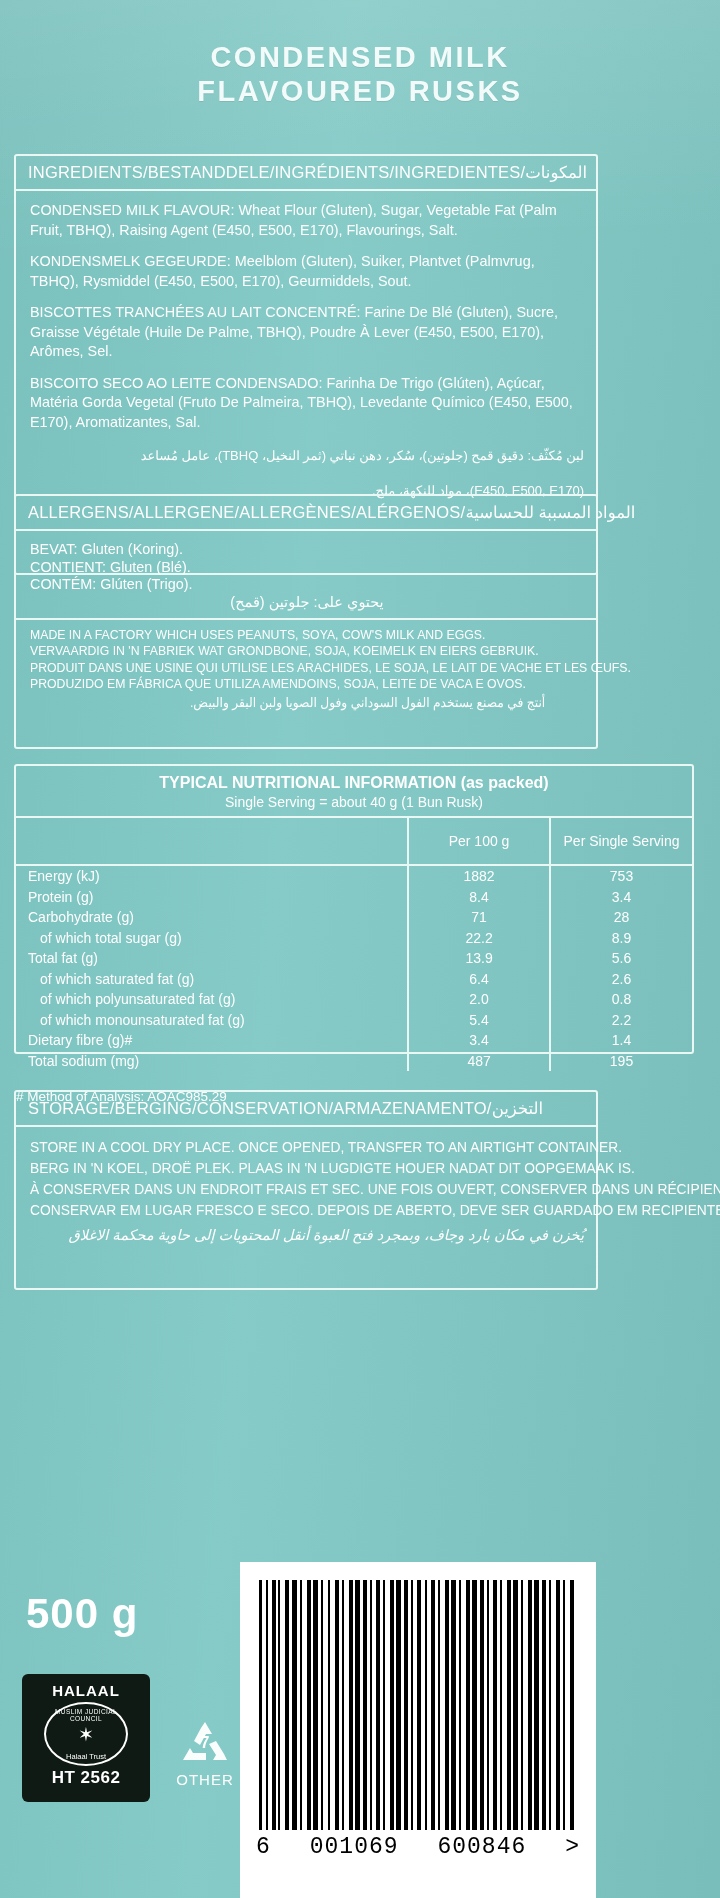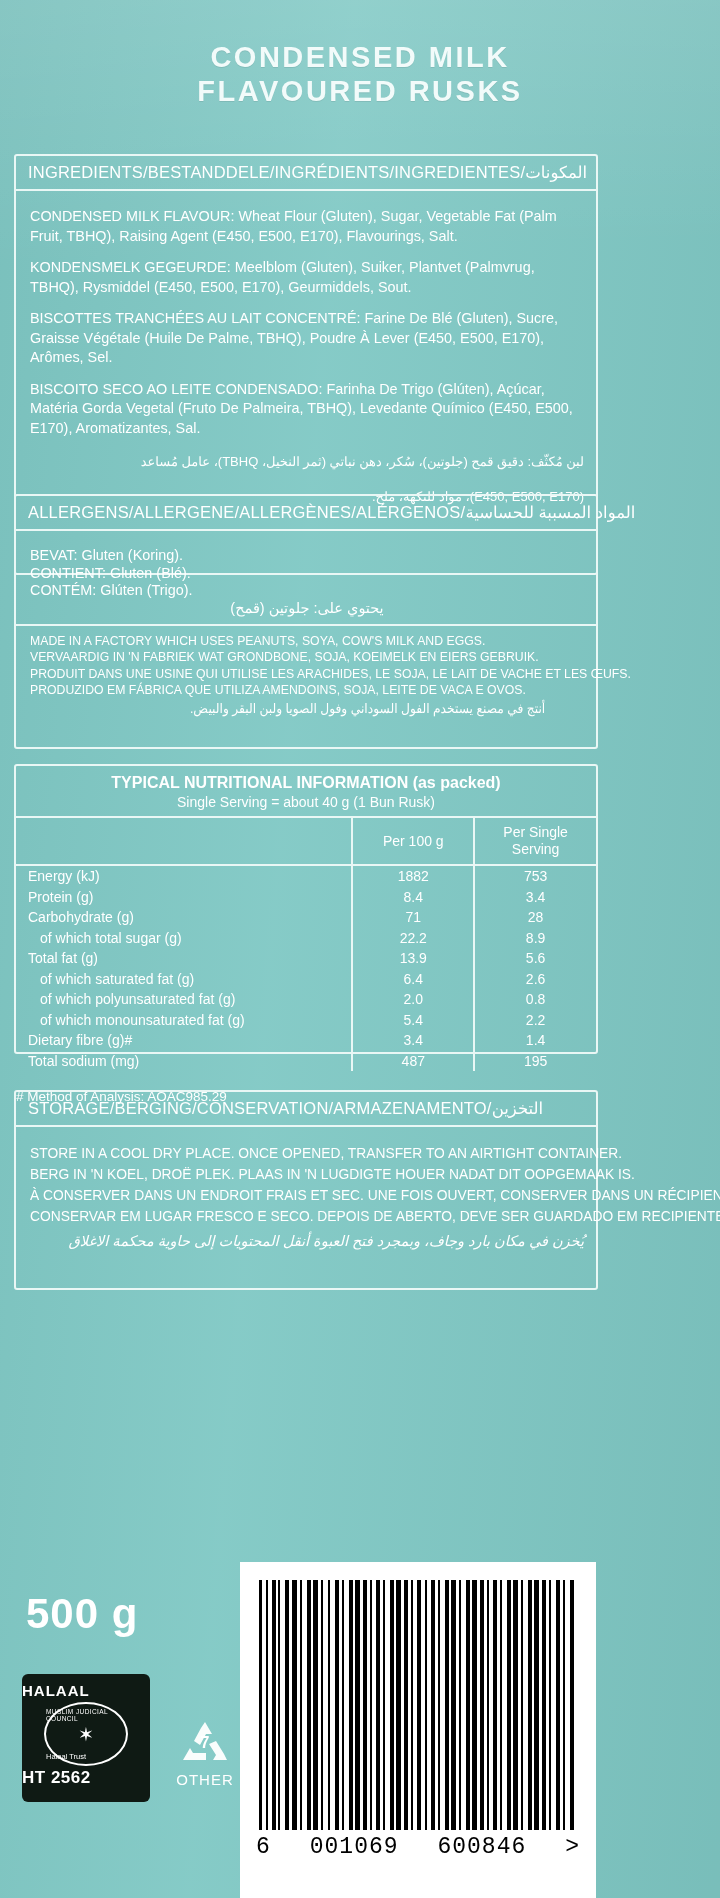--- a/index.html
+++ b/index.html
@@ -47,21 +47,21 @@
   }
   .panel-header {
     font-size: 16.5px;
     letter-spacing: 0.2px;
     padding: 7px 12px 7px 12px;
     border-bottom: 2px solid #e9f7f5;
     color: #ffffff;
     white-space: nowrap;
   }
   .panel-body {
-    padding: 16px 12px 10px 14px;
+    padding: 10px 12px 10px 14px;
   }
   .para {
     font-size: 14.4px;
     line-height: 19.5px;
     margin: 0 0 12px 0;
     color: #ffffff;
   }
   .para:last-child { margin-bottom: 0; }
   .rtl {
     direction: rtl;
@@ -112,21 +112,21 @@
     direction: rtl;
     text-align: right;
     transform: scaleX(1);
     margin-top: 2px;
   }
 
   
   #nutrition-panel {
     left: 14px;
     top: 764px;
-    width: 584px;
+    width: 680px;
     height: 290px;
   }
   .nut-title {
     text-align: center;
     font-size: 16px;
     font-weight: bold;
     padding-top: 8px;
   }
   .nut-sub {
     text-align: center;
@@ -204,20 +204,21 @@
   
   .halaal {
     position: absolute;
     left: 22px;
     top: 1674px;
     width: 128px;
     height: 128px;
     background: #0f1a14;
     border-radius: 6px;
     color: #ffffff;
+    text-align: center;
     box-sizing: border-box;
     padding-top: 8px;
   }
   .halaal .h-top {
     font-size: 15px;
     font-weight: bold;
     letter-spacing: 1px;
   }
   .halaal .h-ring {
     position: relative;

